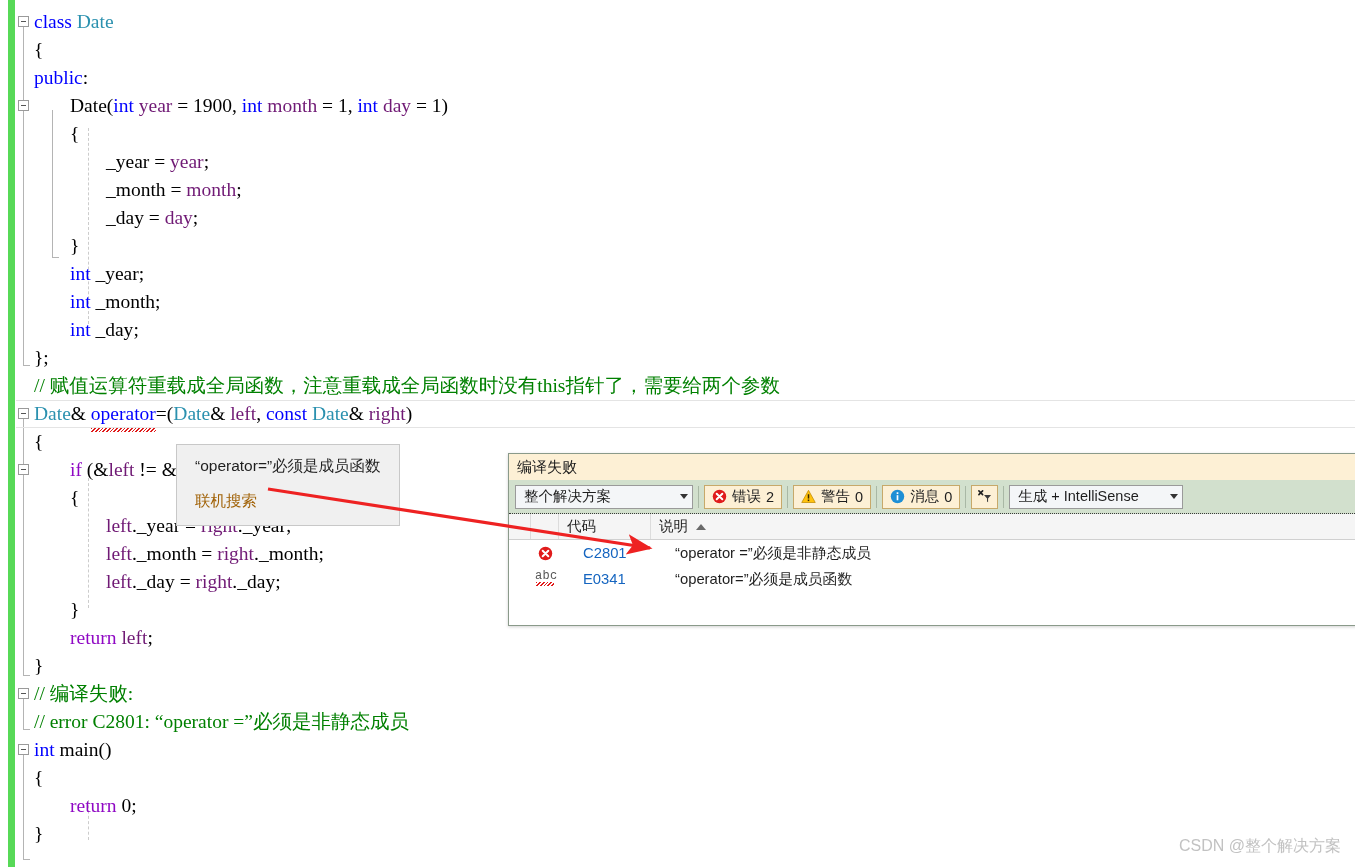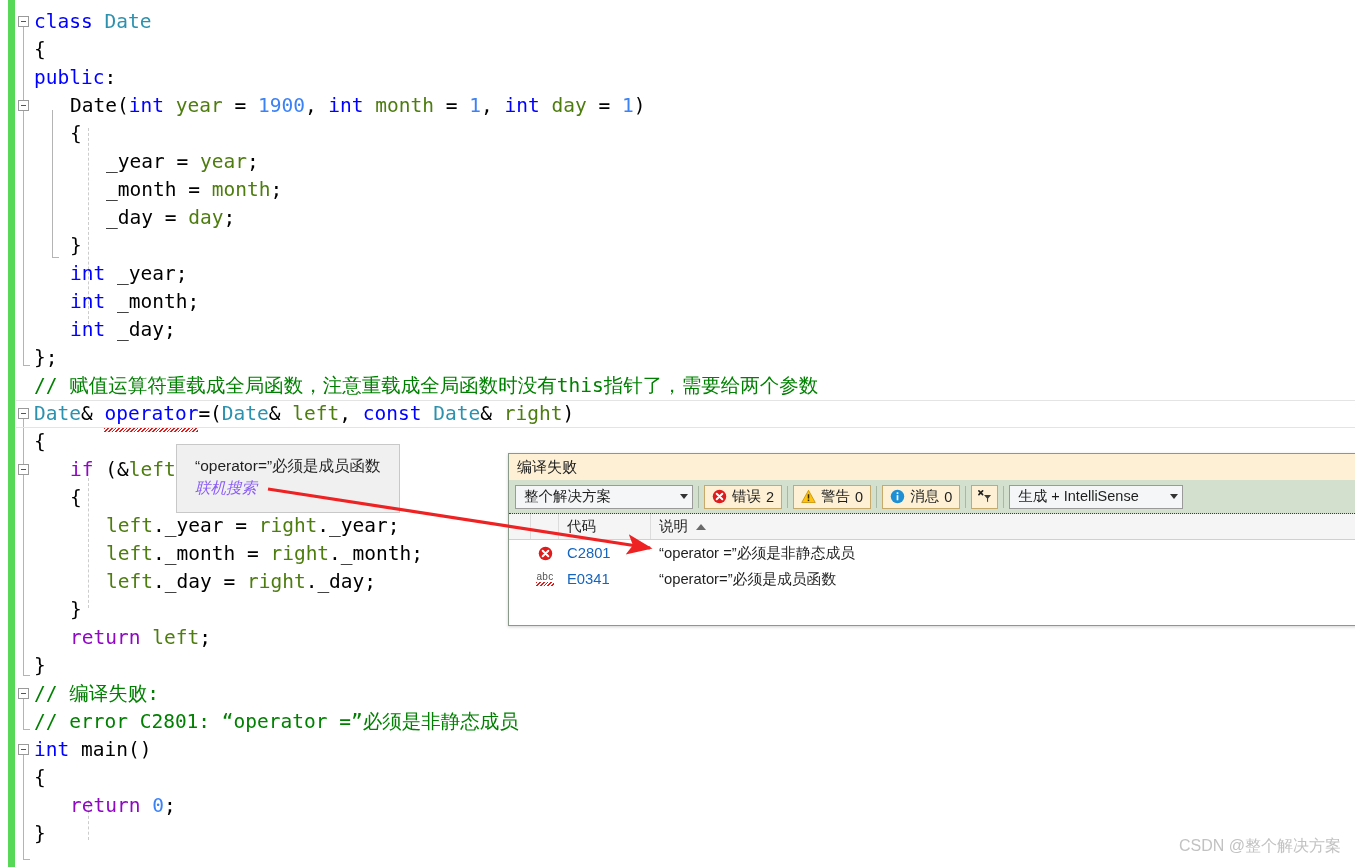--- a/index.html
+++ b/index.html
@@ -43,20 +43,21 @@
     font-size: 19.5px;
     line-height: 28px;
     white-space: pre;
   }
 
   .ln {
     position: relative;
     height: 28px;
     padding-left: 18px;
     white-space: pre;
+    font-family: Liberation Serif, serif;
   }
 
   
   .fold {
     position: absolute;
     left: 18px;
     top: 8px;
     width: 11px; height: 11px;
     border: 1px solid #9a9a9a;
     background: #ffffff;
@@ -86,22 +87,22 @@
   .guide {
     position: absolute;
     width: 0;
     border-left: 1px dashed #cccccc;
   }
 
   
   .kw   { color: #0000ff; }
   .typ  { color: #2b91af; }
   .cmt  { color: #008000; }
-  .var  { color: #4d7c0f; }
-  .num  { color: #3b82f6; }
+  .var  { color: #701a75; }
+  .num  { color: #000000; }
   .pun  { color: #000000; }
   .ctrl { color: #8f08c4; }
   .idf  { color: #000000; }
 
   .squiggle {
     position: relative;
     display: inline-block;
     text-align: right;
   }
   .squiggle::after {
@@ -135,23 +136,23 @@
     box-sizing: border-box;
     padding: 10px 14px 12px 18px;
     font-size: 15.5px;
     line-height: 1.45;
     color: #1e1e1e;
     z-index: 30;
   }
   #tooltip .tip-msg { color: #1e1e1e; }
   #tooltip .tip-link {
     display: block;
-    color: #8b5cf6;
+    margin-top: 13px;
+    color: #a16207;
     cursor: pointer;
-    font-style: italic;
   }
 
   
   #errlist {
     position: absolute;
     left: 508px; top: 453px;
     width: 860px;
     height: 173px;
     background: #ffffff;
     border: 1px solid #8a9a8a;
@@ -255,28 +256,28 @@
 
   .el-row {
     height: 26px;
     display: flex;
     align-items: center;
     font-size: 14.8px;
   }
   .el-row .rc { display:flex; align-items:center; height:26px; box-sizing:border-box; }
   .rc.c-sel  { width: 22px; }
   .rc.c-ico  { width: 28px; justify-content:center; }
-  .rc.c-code { width: 92px; color:#1565c0; padding-left: 8px; }
+  .rc.c-code { width: 92px; color:#1565c0; padding-left: 8px; margin-left: 16px; }
   .rc.c-desc { flex:1; color:#1e1e1e; padding-left: 8px; }
 
   .abc-ico {
     position: relative;
     width: 20px; height: 16px;
-    font-family: Liberation Sans, sans-serif;
-    font-size: 10px;
+    font-family: Liberation Mono, monospace;
+    font-size: 12px;
     color: #555;
     letter-spacing: .3px;
     text-align: center;
     line-height: 11px;
   }
   .abc-ico::after {
     content: "";
     position: absolute;
     left: 1px; right: 1px; bottom: 1px;
     height: 4px;

